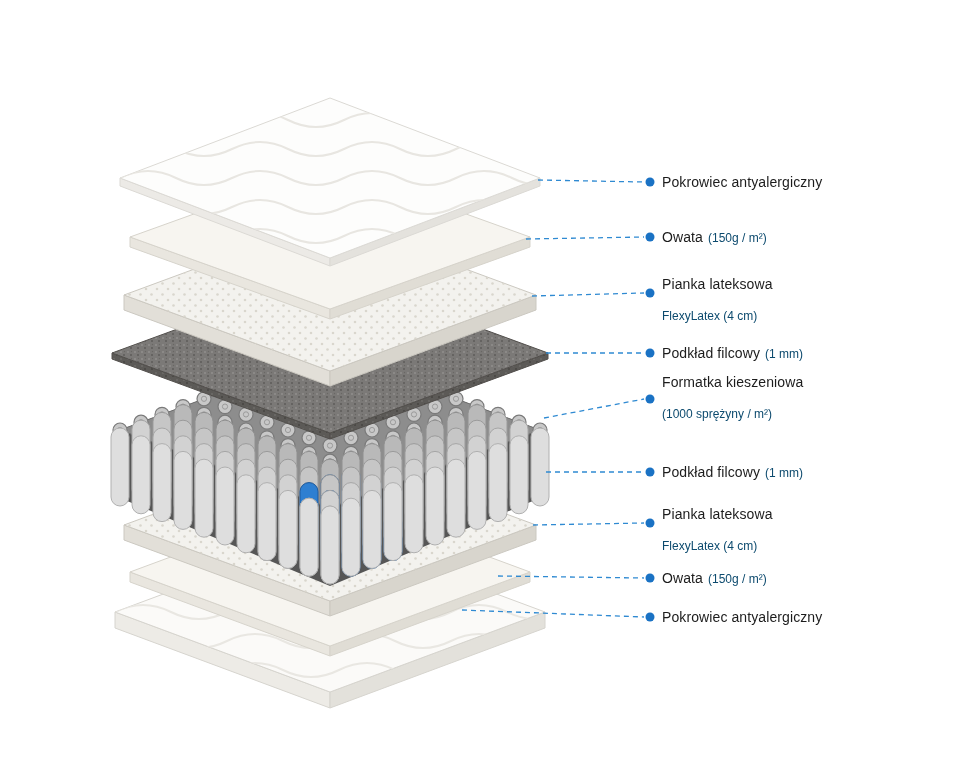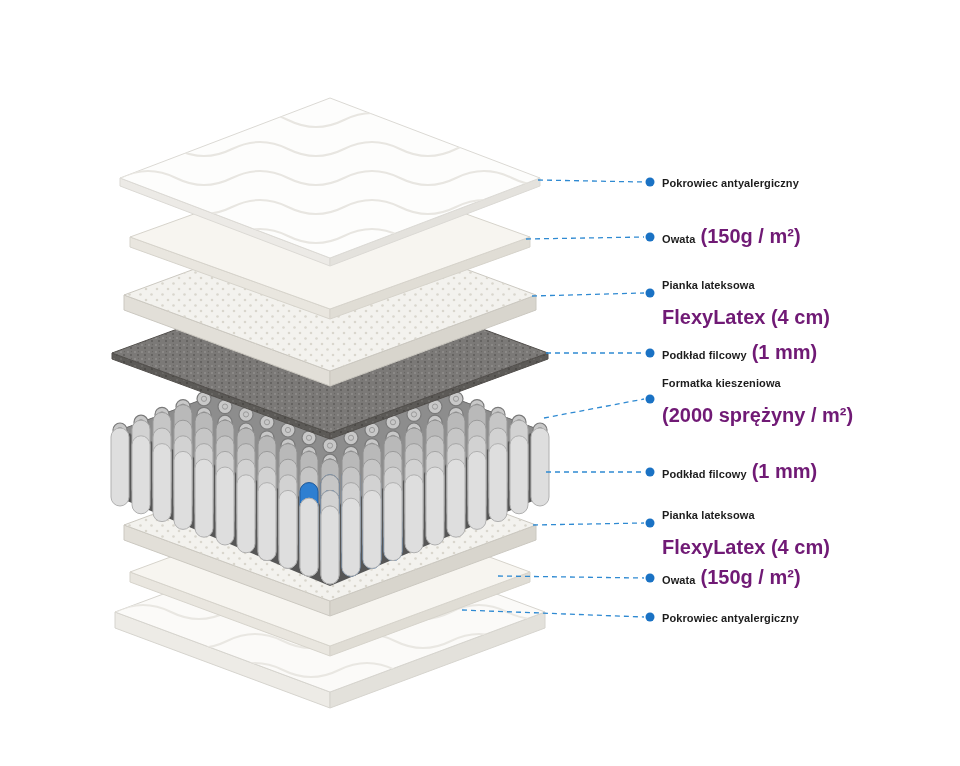--- a/index.html
+++ b/index.html
@@ -8,22 +8,22 @@
     background:#ffffff;
     font-family:"Liberation Sans",sans-serif;
   }
   #mattress-svg{position:absolute;left:0;top:0}
   .leader{stroke:#2f8ad2;stroke-width:1.3;stroke-dasharray:5 4;fill:none}
   .dot{fill:#1a72c4}
   .label{
     position:absolute;left:662px;transform:translateY(-50%);
     white-space:nowrap;color:#1c1c1c;line-height:20px;
   }
-  .label strong{font-weight:700;font-size:11px;letter-spacing:.1px}
-  .label .detail{font-weight:700;font-size:20px;color:#701a75}
+  .label strong{font-weight:400;font-size:14px;letter-spacing:.1px}
+  .label .detail{font-weight:400;font-size:12px;color:#0c4a6e}
   .label.inline .detail{margin-left:5px}
   .label.stacked .detail{display:block;margin-top:12px}
 </style>
 </head>
 <body>
 
 <svg id="mattress-svg" width="960" height="766" viewBox="0 0 960 766">
   <defs>
     <pattern id="perf" width="11" height="11" patternUnits="userSpaceOnUse">
       <circle cx="3" cy="3" r="1.3" fill="#d9d6cd"></circle>
@@ -475,21 +475,21 @@
 </div>
 <div class="label stacked" style="top:300px">
   <strong>Pianka lateksowa</strong>
   <span class="detail">FlexyLatex (4 cm)</span>
 </div>
 <div class="label inline" style="top:353px">
   <strong>Podkład filcowy</strong><span class="detail">(1 mm)</span>
 </div>
 <div class="label stacked" style="top:398px">
   <strong>Formatka kieszeniowa</strong>
-  <span class="detail">(2000 sprężyny / m²)</span>
+  <span class="detail">(1000 sprężyny / m²)</span>
 </div>
 <div class="label inline" style="top:472px">
   <strong>Podkład filcowy</strong><span class="detail">(1 mm)</span>
 </div>
 <div class="label stacked" style="top:530px">
   <strong>Pianka lateksowa</strong>
   <span class="detail">FlexyLatex (4 cm)</span>
 </div>
 <div class="label inline" style="top:578px">
   <strong>Owata</strong><span class="detail">(150g / m²)</span>

